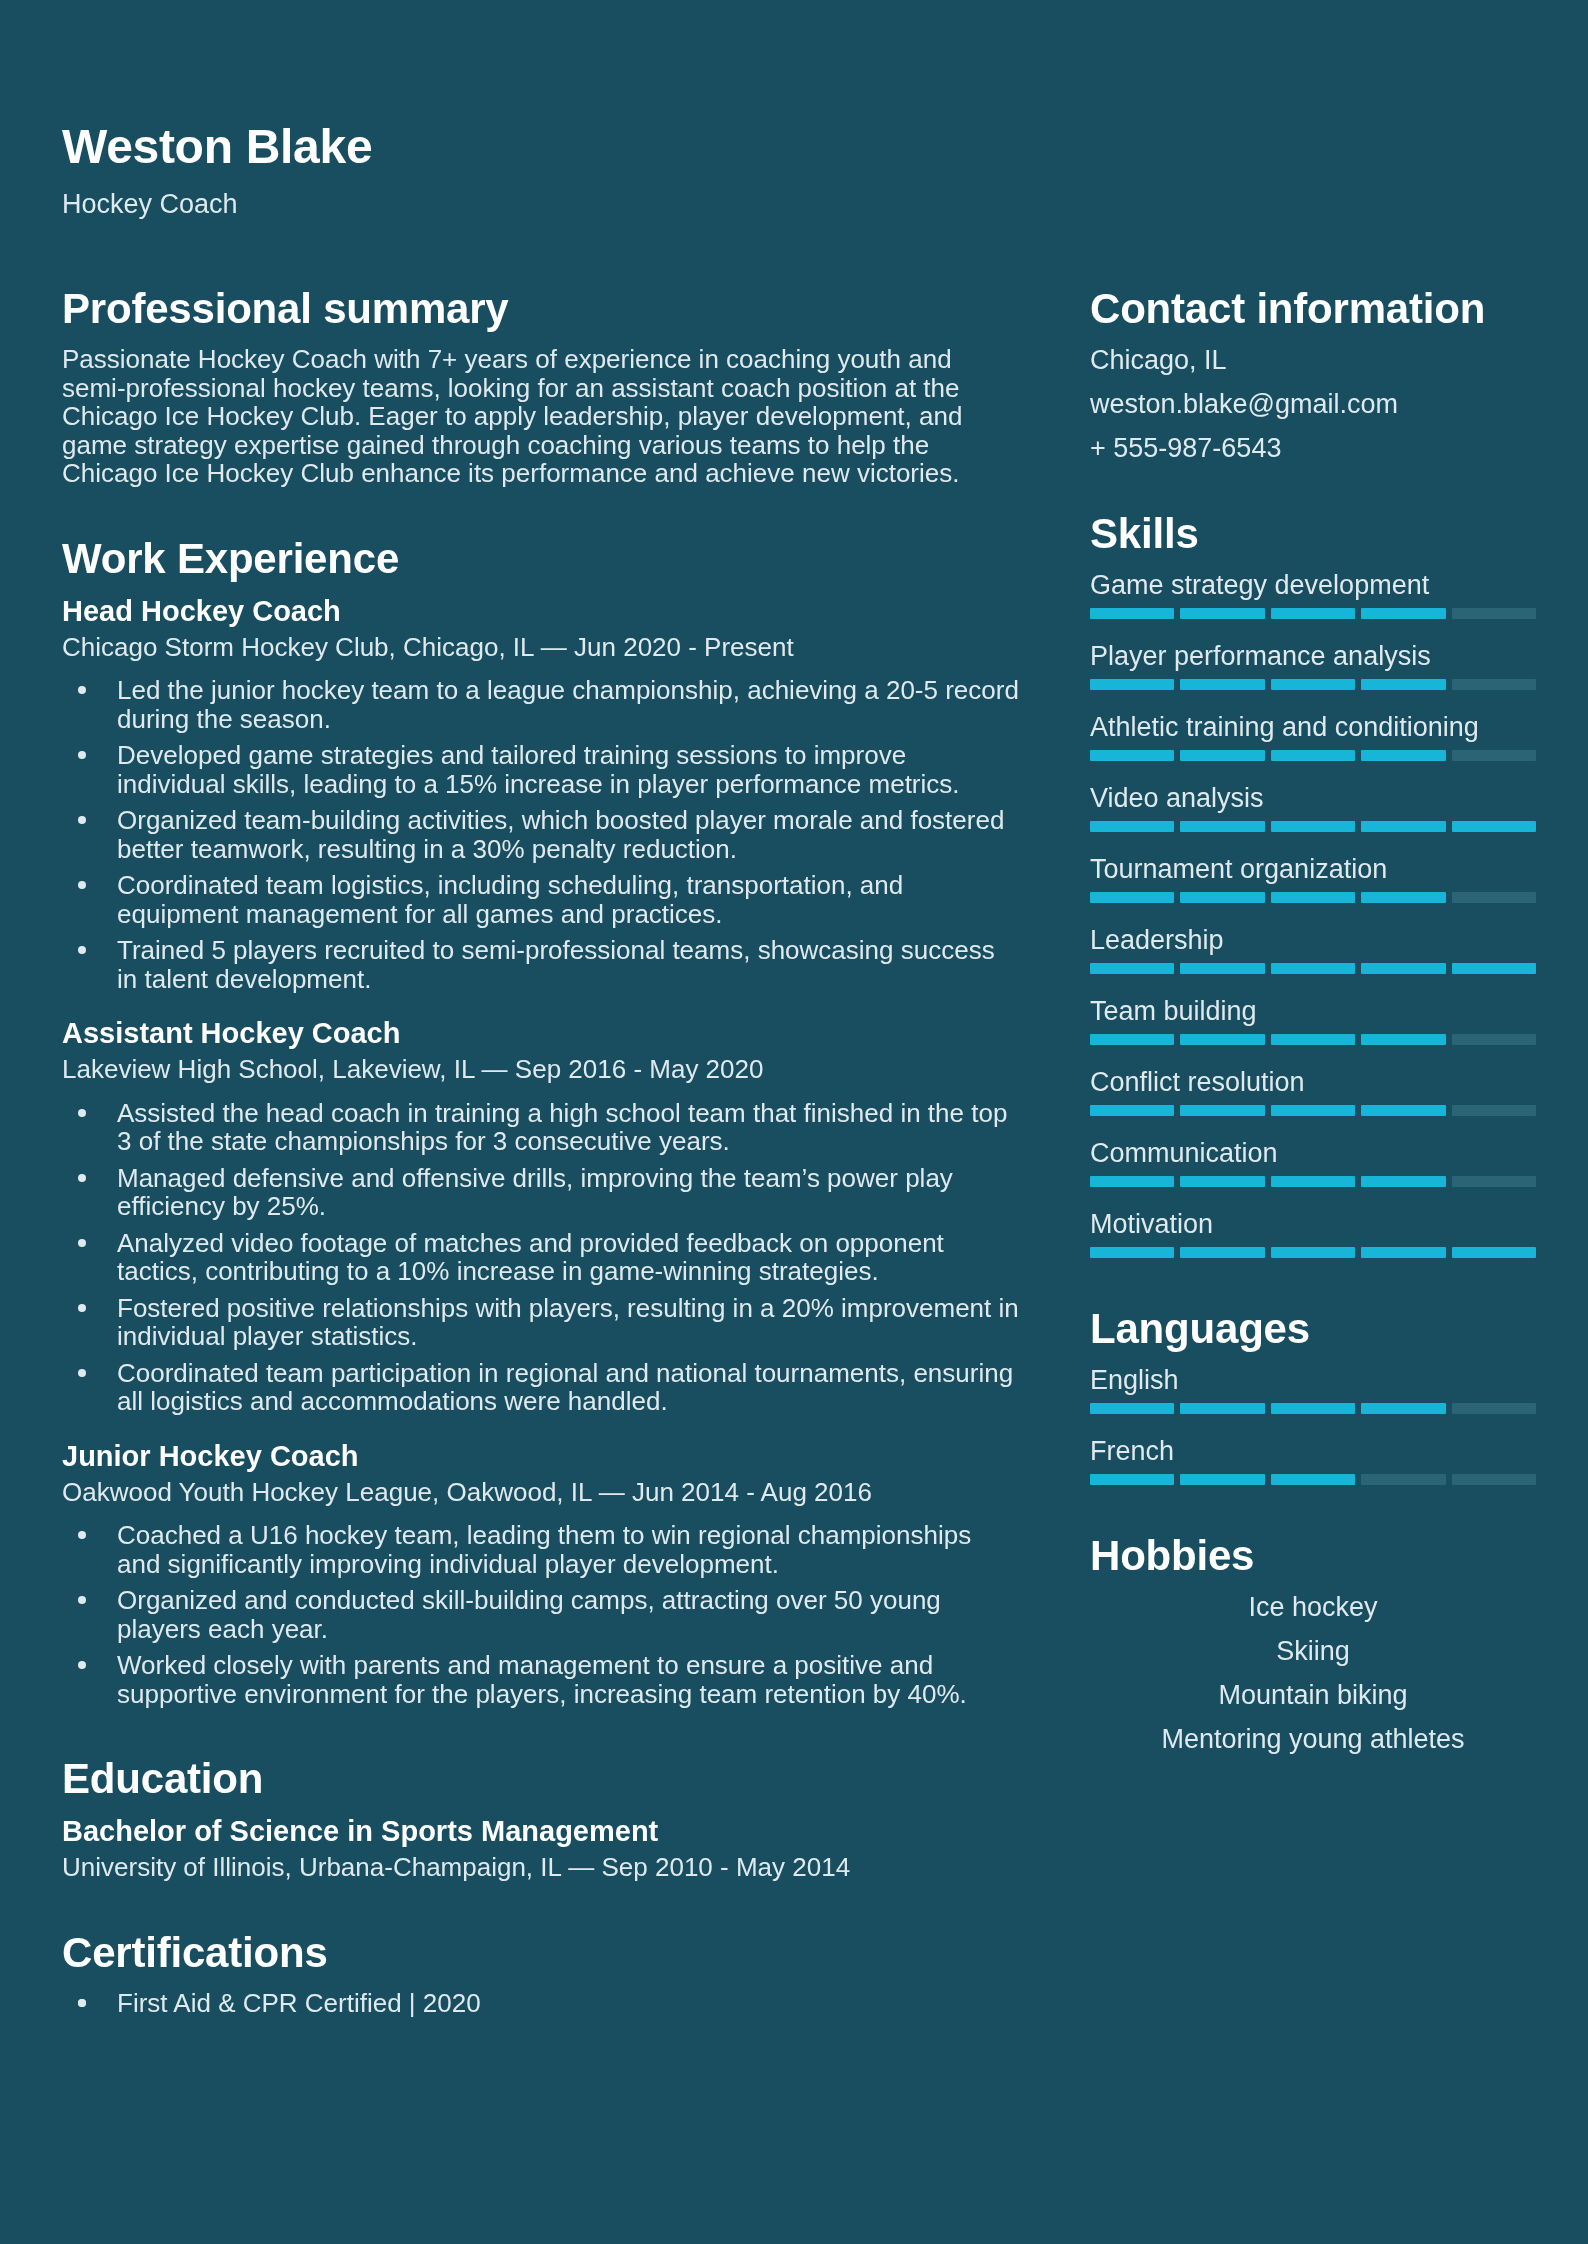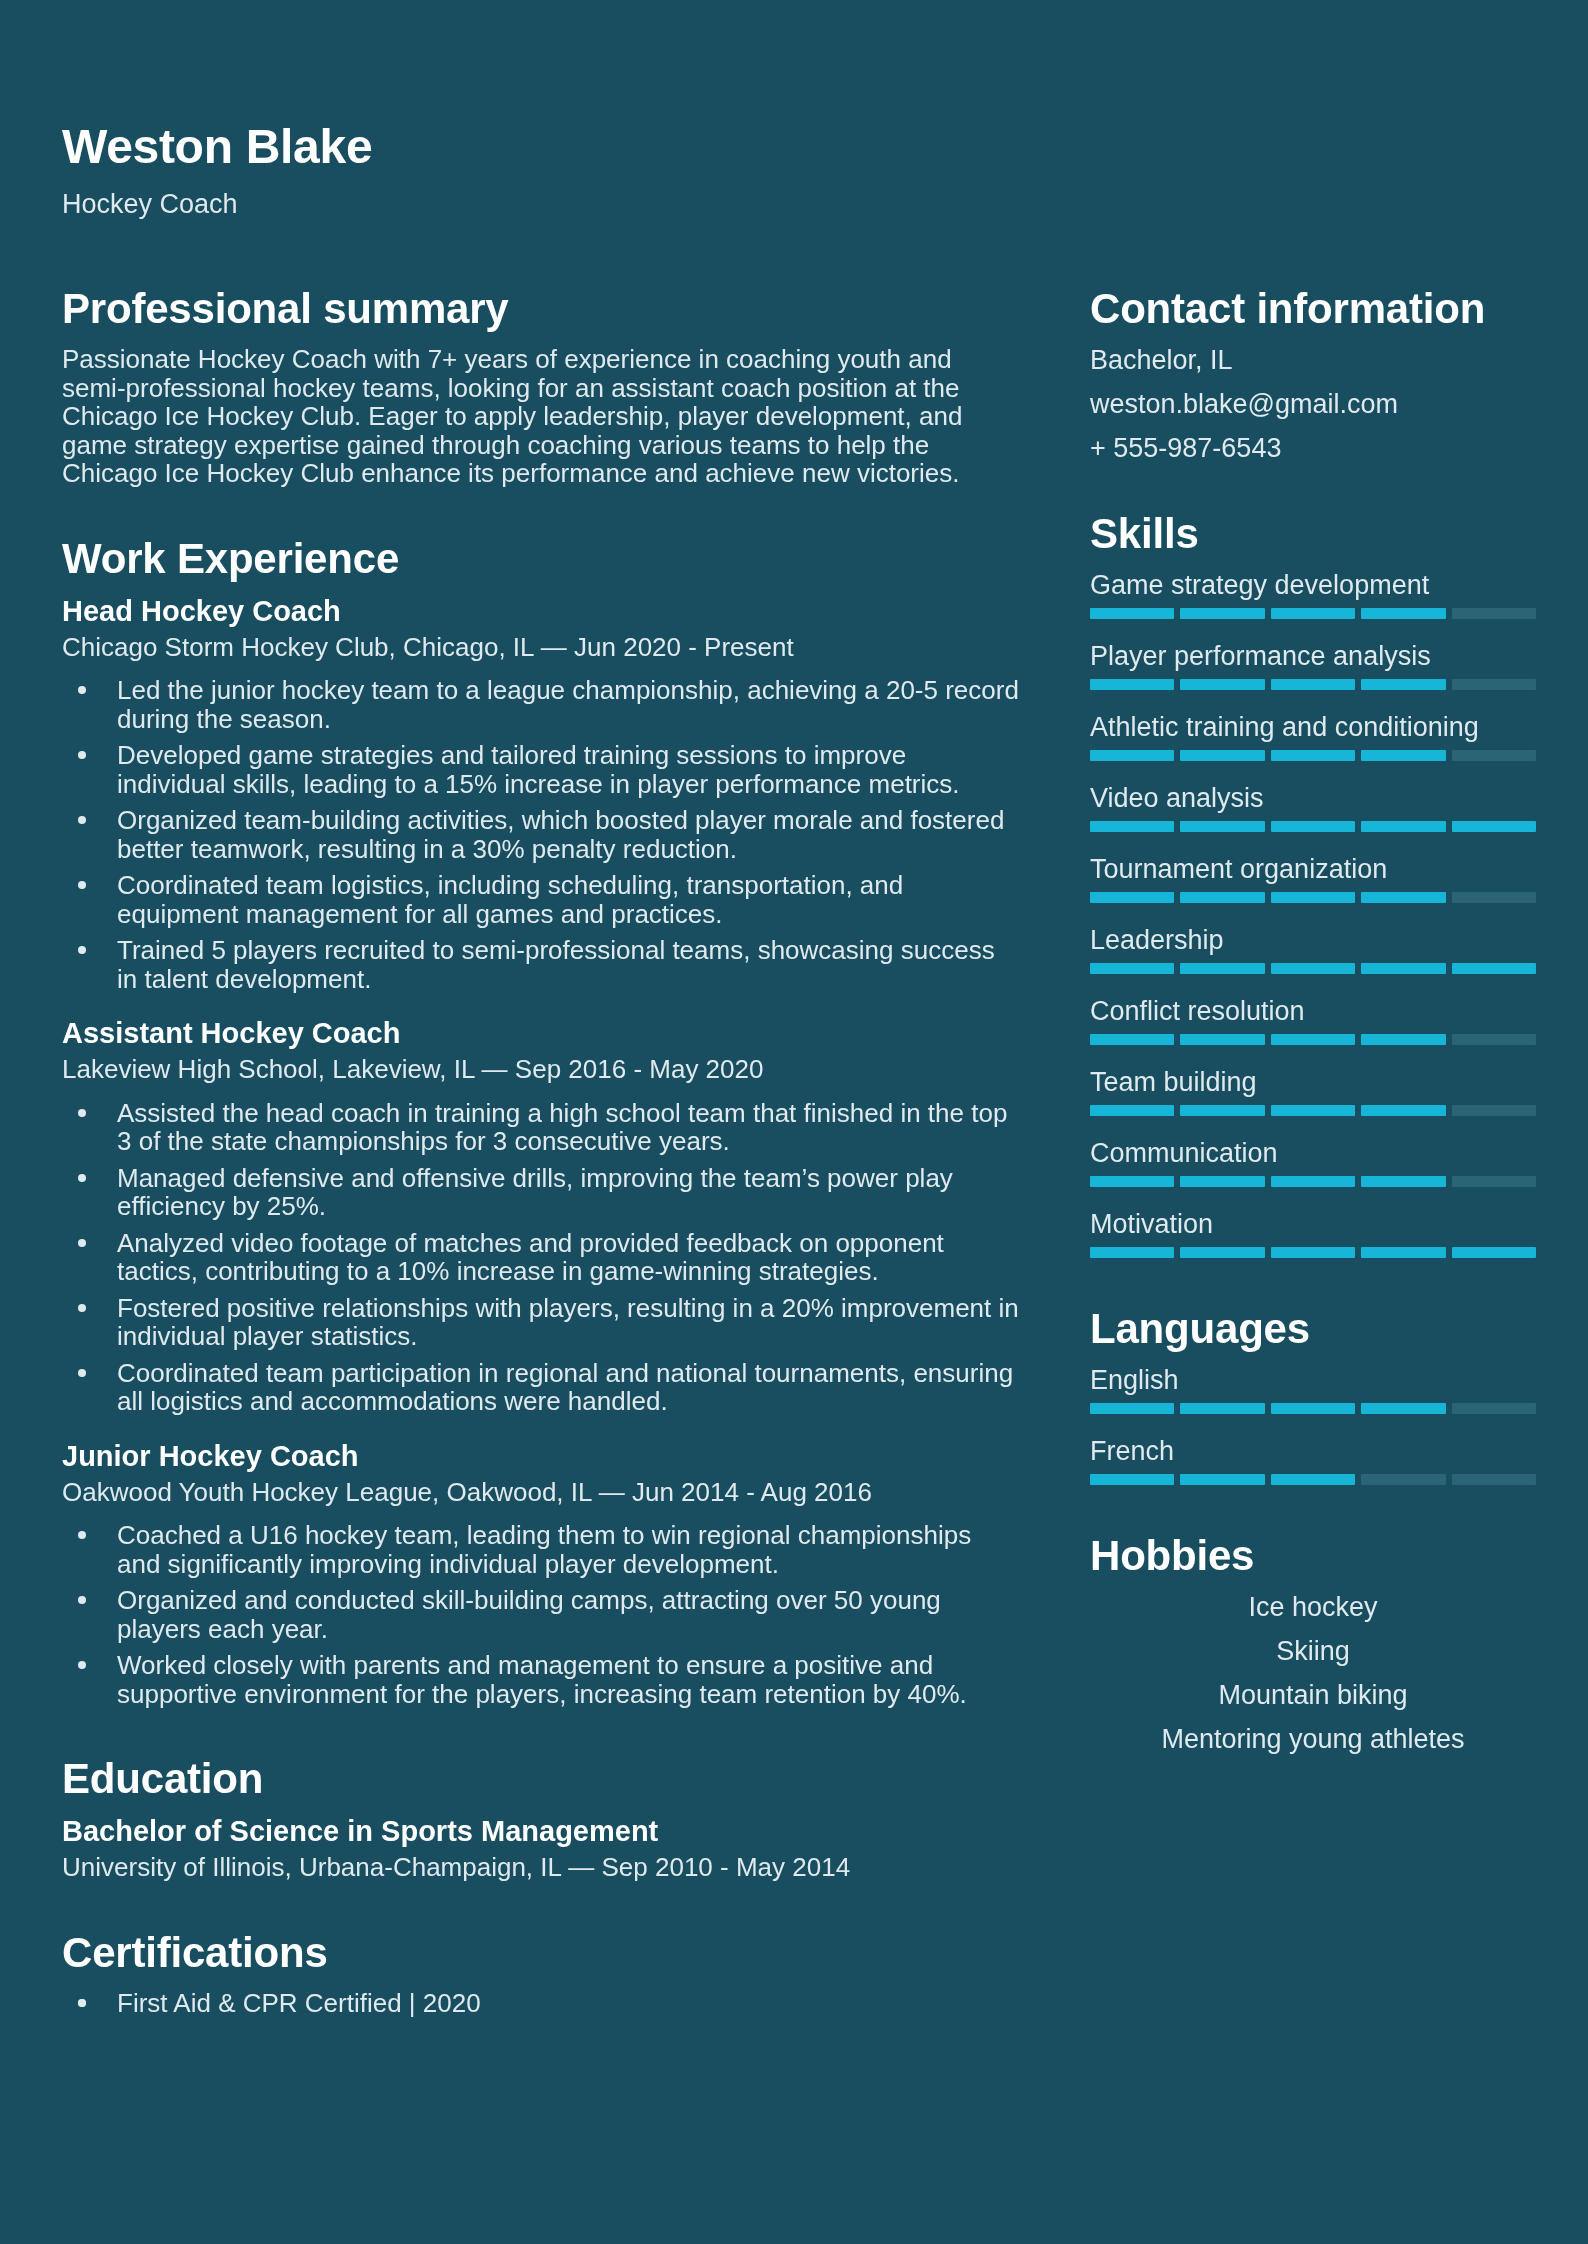--- a/index.html
+++ b/index.html
@@ -201,21 +201,21 @@
 
     </div>
 
     <div class="col-gap"></div>
 
     <div class="col-right">
 
       <section>
         <h2>Contact information</h2>
         <div id="contact-lines">
-            <div class="contact-line">Bachelor, IL</div>
+            <div class="contact-line">Chicago, IL</div>
             <div class="contact-line">weston.blake@gmail.com</div>
             <div class="contact-line">+ 555-987-6543</div>
           </div>
       </section>
 
       <section>
         <h2>Skills</h2>
         <div id="skills">
             <div class="meter-item">
               <div class="meter-label">Game strategy development</div>
@@ -271,31 +271,31 @@
               <div class="meter-label">Leadership</div>
               <div class="meter-bar">
                 <span class="meter-seg filled"></span>
                 <span class="meter-seg filled"></span>
                 <span class="meter-seg filled"></span>
                 <span class="meter-seg filled"></span>
                 <span class="meter-seg filled"></span>
               </div>
             </div>
             <div class="meter-item">
+              <div class="meter-label">Team building</div>
+              <div class="meter-bar">
+                <span class="meter-seg filled"></span>
+                <span class="meter-seg filled"></span>
+                <span class="meter-seg filled"></span>
+                <span class="meter-seg filled"></span>
+                <span class="meter-seg"></span>
+              </div>
+            </div>
+            <div class="meter-item">
               <div class="meter-label">Conflict resolution</div>
-              <div class="meter-bar">
-                <span class="meter-seg filled"></span>
-                <span class="meter-seg filled"></span>
-                <span class="meter-seg filled"></span>
-                <span class="meter-seg filled"></span>
-                <span class="meter-seg"></span>
-              </div>
-            </div>
-            <div class="meter-item">
-              <div class="meter-label">Team building</div>
               <div class="meter-bar">
                 <span class="meter-seg filled"></span>
                 <span class="meter-seg filled"></span>
                 <span class="meter-seg filled"></span>
                 <span class="meter-seg filled"></span>
                 <span class="meter-seg"></span>
               </div>
             </div>
             <div class="meter-item">
               <div class="meter-label">Communication</div>

